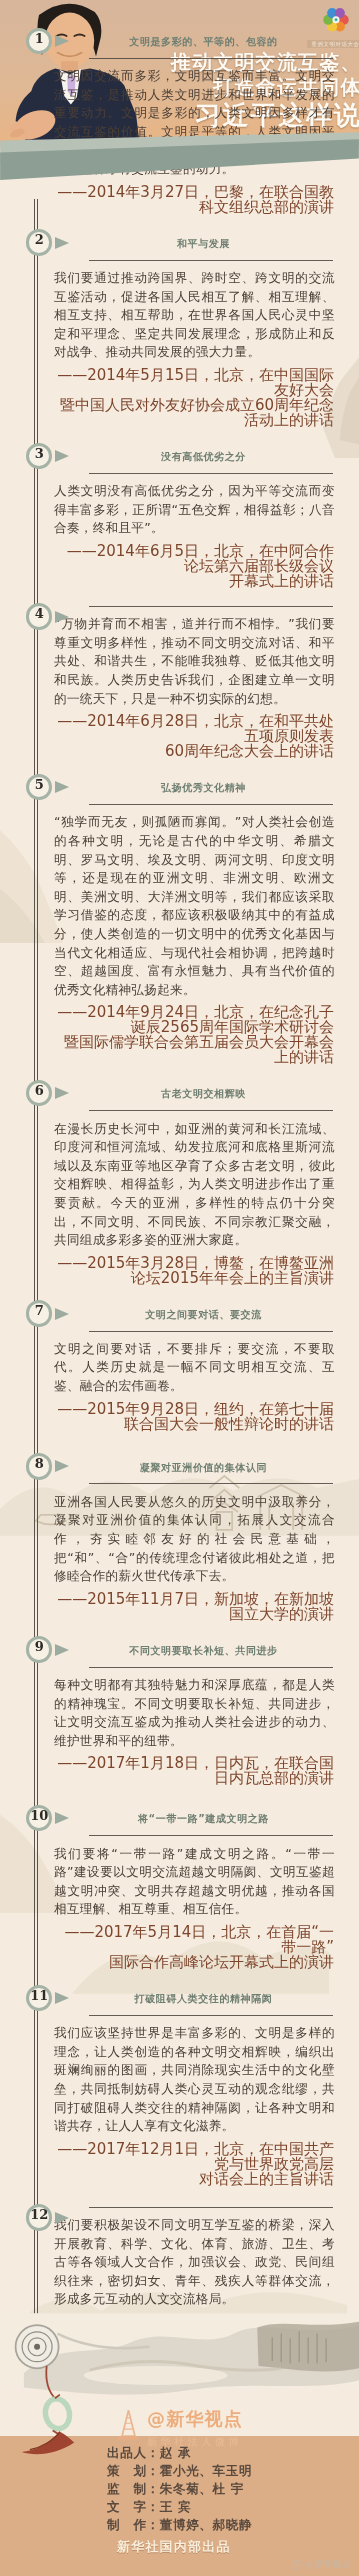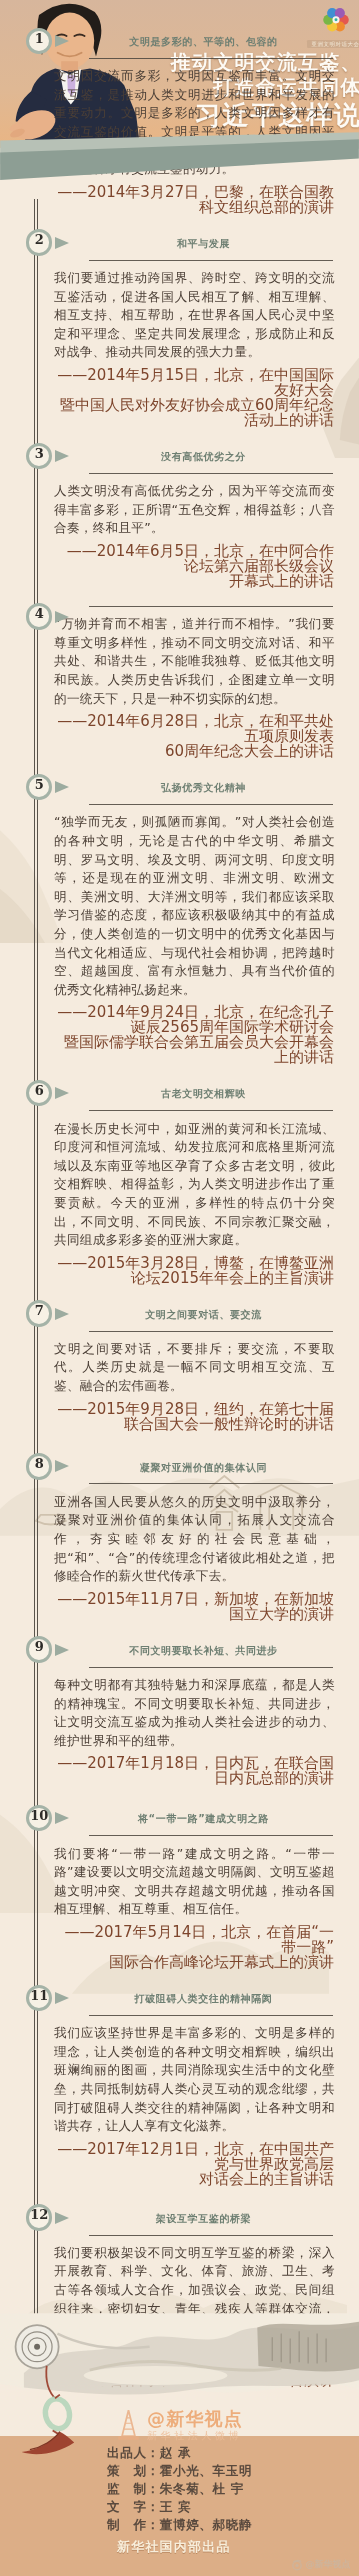--- a/index.html
+++ b/index.html
@@ -35,21 +35,21 @@
   .sec-body{margin:8.4px 24px 0 54px;font-size:12.6px;line-height:18.6px;color:#4b3f36;
             text-align:justify;letter-spacing:0.3px;}
   .sec-src{margin:6px 25px 0 54px;text-align:right;font-size:15px;line-height:15px;color:#7d452c;}
   .mt40{margin-top:24px;}.mt16{margin-top:21px;}.mt14{margin-top:8.4px;}.mt10{margin-top:20px;}
   
   .footer{position:absolute;bottom:0;left:0;width:359px;height:263px;z-index:4;}
   .painting{position:absolute;top:0;left:0;pointer-events:none;z-index:6;}
   .xhlogo{position:absolute;top:96px;left:0;width:100%;display:flex;justify-content:center;
           align-items:flex-start;gap:6px;opacity:.85;z-index:5;}
   .xh-main{font-size:18px;font-weight:bold;color:#eca36b;line-height:20.4px;letter-spacing:1.2px;}
-  .xh-sub{font-size:10px;color:#edbd98;letter-spacing:3.6px;margin-top:0;}
+  .xh-sub{font-size:10px;color:#edbd98;letter-spacing:3.6px;margin-top:6px;}
   .credits{position:absolute;bottom:0;left:0;width:359px;height:140px;background:#dcae87;z-index:4;}
   .cred-lines{padding:8.4px 0 0 107px;}
   .cred{font-size:12.6px;font-weight:bold;color:#5a4a3e;line-height:18px;letter-spacing:0.6px;}
   .produced{margin:3.6px 0 0 117px;font-size:13px;font-weight:bold;color:#f8eedb;letter-spacing:1.2px;
             text-shadow:0 0.6px 0.6px rgba(150,100,60,.5);}
   .wmark{position:absolute;right:8.4px;bottom:4.8px;display:flex;align-items:center;gap:2.4px;
          font-size:9px;font-weight:bold;color:#cdb49c;}
 </style>
 </head>
 <body>
@@ -279,21 +279,20 @@
         <div>——2017年12月1日，北京，在中国共产党与世界政党高层</div>
         <div>对话会上的主旨讲话</div>
       </div>
     </div>
 
     <div class="sec mt10">
       <div class="marker">
         <div class="num">12</div>
         <div class="ptr"></div>
       </div>
-      <div class="sec-head">架设互学互鉴的桥梁</div>
       <div class="rule"></div>
       <div class="sec-body">我们要积极架设不同文明互学互鉴的桥梁，深入开展教育、科学、文化、体育、旅游、卫生、考古等各领域人文合作，加强议会、政党、民间组织往来，密切妇女、青年、残疾人等群体交流，形成多元互动的人文交流格局。</div>
       <div class="sec-src">
         <div>——2019年4月26日，北京，在第二届“一带一路”</div>
         <div>国际合作高峰论坛开幕式上的主旨演讲</div>
       </div>
     </div>
 
   </div>
 

